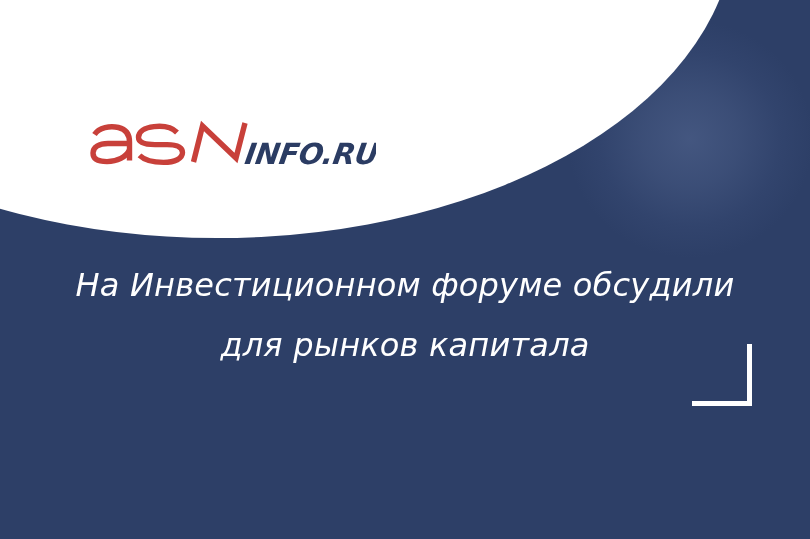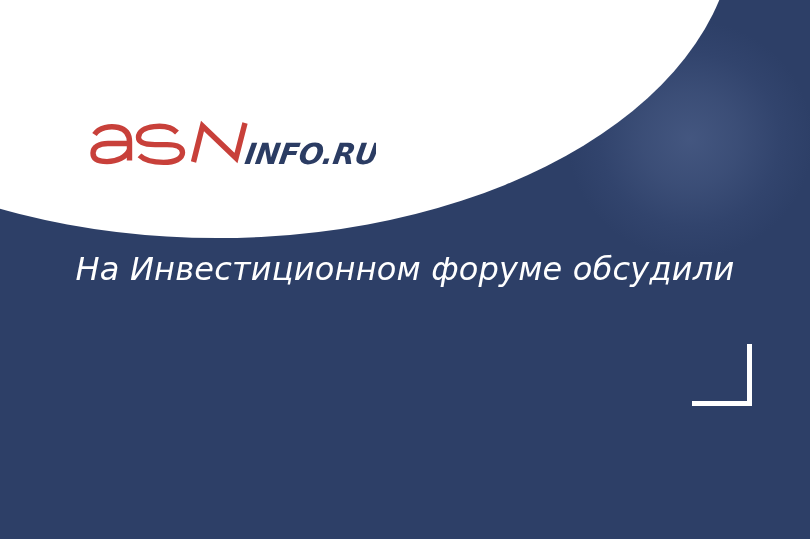--- a/index.html
+++ b/index.html
@@ -64,20 +64,21 @@
     font-family: "DejaVu Sans", sans-serif;
     font-style: italic;
     font-weight: 400;
     font-size: 32px;
     line-height: 44px;
     letter-spacing: 0.2px;
   }
   #headline .hl {
     display: block;
     white-space: nowrap;
+    margin-top: 16px;
   }
 
   
   #bracket {
     position: absolute;
     left: 692px;
     top: 344px;
     width: 60px;
     height: 62px;
   }
@@ -122,20 +123,21 @@
       </g>
 
       <g fill="#2B3C63" font-family="'DejaVu Sans', sans-serif" font-size="29" font-weight="bold" font-style="italic" letter-spacing="-0.4">
         <text x="153" y="52" transform="skewX(-9) translate(13,0)">INFO.RU</text>
       </g>
     </svg>
   </div>
 
   <div id="headline">
     <span class="hl">На Инвестиционном форуме обсудили</span>
+    <span class="hl">для рынков капитала</span>
   </div>
 
   <div id="bracket">
     <div class="v"></div>
     <div class="h"></div>
   </div>
 
 </div>
 
 </body></html>

